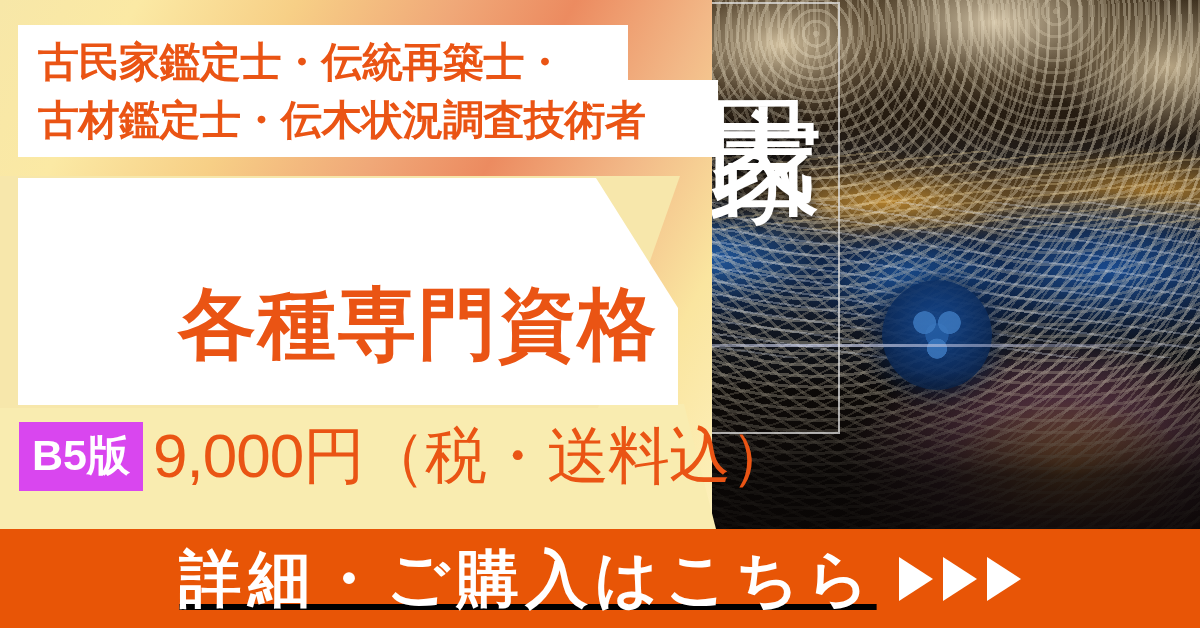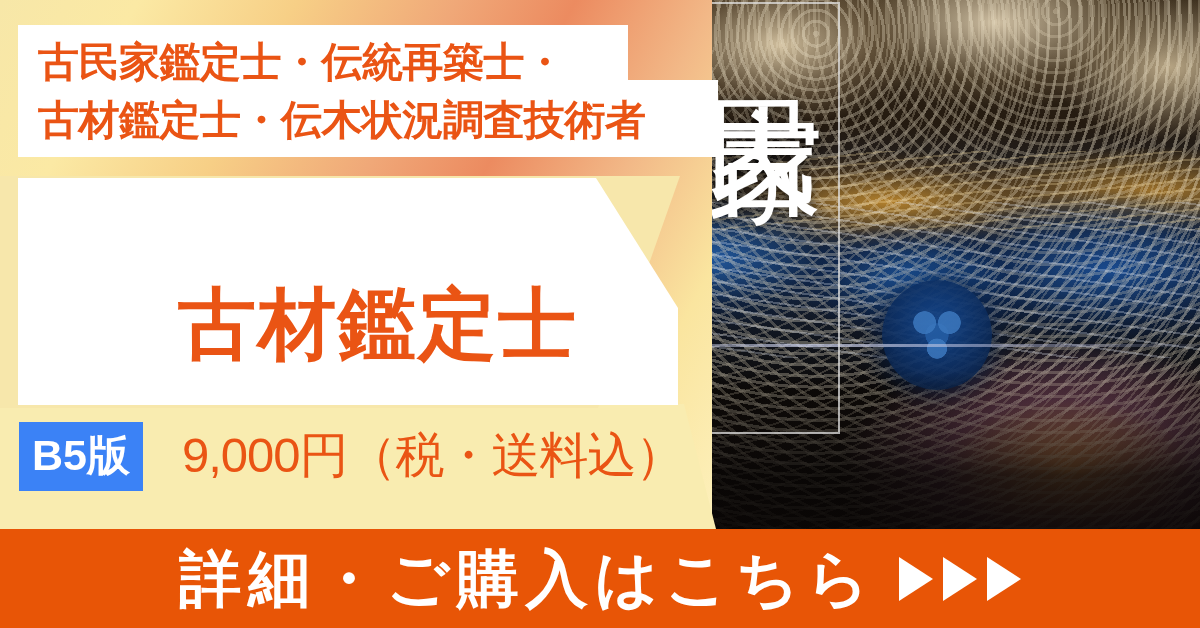--- a/index.html
+++ b/index.html
@@ -242,49 +242,50 @@
   
   .price-row {
     position: absolute;
     left: 19px;
     top: 421px;
     height: 70px;
     display: flex;
     align-items: center;
   }
   .size-badge {
-    background: #3b82f6;
+    background: #d946ef;
     color: #ffffff;
     font-size: 43px;
     font-weight: 700;
     line-height: 1;
     padding: 12px 13px 14px 13px;
     letter-spacing: 0;
   }
   .price-text {
-    margin-left: 39px;
+    margin-left: 10px;
     color: #ea5414;
-    font-size: 49px;
+    font-size: 62px;
     font-weight: 400;
     letter-spacing: -1px;
     white-space: nowrap;
   }
 
   
   .cta-bar {
     position: absolute;
     left: 0;
     bottom: 0;
     width: 1200px;
     height: 99px;
     background: #e85506;
     display: flex;
     align-items: center;
     justify-content: center;
     cursor: pointer;
+    text-decoration: underline;
   }
   .cta-text {
     color: #ffffff;
     font-size: 62px;
     font-weight: 700;
     letter-spacing: 7px;
     line-height: 1;
     white-space: nowrap;
   }
   .cta-arrows {
@@ -324,21 +325,21 @@
   <div class="warm-bg"></div>
   <div class="warm-bg-lower"></div>
   <div class="cream-wedge"></div>
 
   <div class="panel-top">
     <div class="panel-top-text">古民家鑑定士・伝統再築士・
 古材鑑定士・伝木状況調査技術者</div>
   </div>
 
   <div class="panel-main">
-    <div class="headline-2">古材鑑定士</div>
+    <div class="headline-2">各種専門資格</div>
   </div>
 
   <div class="price-row">
     <div class="size-badge">B5版</div>
     <div class="price-text">9,000円（税・送料込）</div>
   </div>
 
   <div class="cta-bar">
     <span class="cta-text">詳細・ご購入はこちら</span>
     <span class="cta-arrows">

